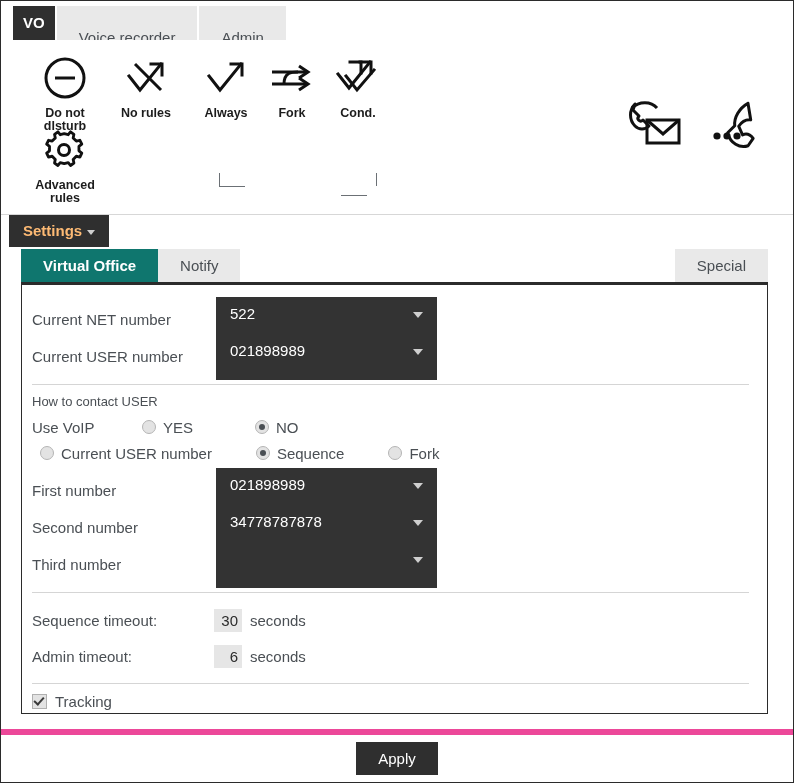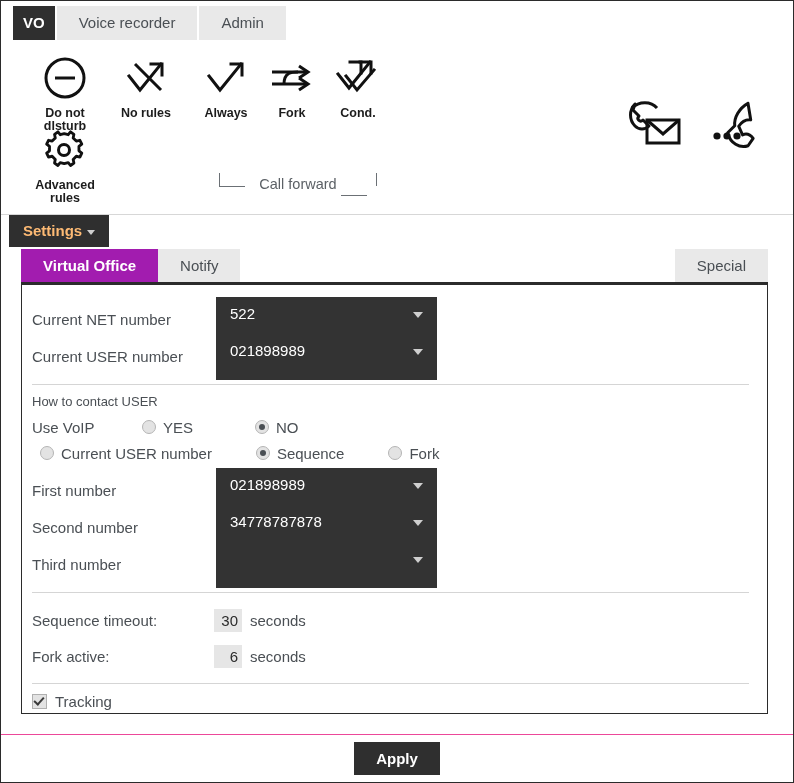--- a/index.html
+++ b/index.html
@@ -32,21 +32,21 @@
   }
   .topbar-underline {
     position: absolute;
     left: 0; right: 0; top: 39px;
     height: 7px;
     background: #2f2f2f;
   }
   .ttab {
     height: 34px;
     line-height: 34px;
-    padding: 0 22px;
+    padding: 15px 22px;
     font-size: 15px;
     color: #4a4f54;
     background: #e9e9e9;
     margin-right: 2px;
     box-sizing: border-box;
     white-space: nowrap;
   }
   .ttab.active {
     background: #2f2f2f;
     color: #ffffff;
@@ -160,21 +160,21 @@
     line-height: 33px;
     padding: 0 22px;
     font-size: 15px;
     background: #e9e9e9;
     color: #4a4f54;
     box-sizing: border-box;
     white-space: nowrap;
     cursor: pointer;
   }
   .stab.active {
-    background: #a21caf;
+    background: #0f766e;
     color: #fff;
     font-weight: bold;
   }
   .stab.right {
     margin-left: auto;
   }
 
   
   .panel {
     position: relative;
@@ -318,26 +318,25 @@
     border: solid #3a3a3a;
     border-width: 0 2px 2px 0;
     transform: rotate(42deg);
   }
 
   
   .applybar {
     position: absolute;
     left: 0; right: 0; bottom: 0;
     height: 47px;
-    border-top: 1px solid #ec4899;
+    border-top: 6px solid #ec4899;
     background: #fff;
     display: flex;
     align-items: center;
     justify-content: center;
-    font-weight: bold;
   }
   .apply-btn {
     background: #2f2f2f;
     color: #fff;
     font-size: 15px;
     padding: 8px 22px;
     cursor: pointer;
   }
 </style>
 </head>
@@ -411,21 +410,20 @@
         </svg>
       </div>
       <div class="icon-label">Cond.</div>
     </div>
 
     <div class="cf-bracket">
       <div class="bl"></div>
         <div class="br"></div>
       <div class="hl"></div>
         <div class="hr"></div>
-      <div class="cf-label">Call forward</div>
     </div>
 
     <div class="icon-item" style="left:22px; top:84px;">
       <div class="icon-glyph">
         <svg width="48" height="46" viewBox="0 0 48 46">
           <g fill="none" stroke="#111" stroke-width="3" stroke-linejoin="round">
             <path d="M24 6
                      l4.2 1.1 2.4 -3.0 3.6 2.6 -0.8 3.8 3.3 3.3 3.8 -0.8 2.0 4.1 -3.0 2.4
                      0.0 4.6 3.0 2.4 -2.0 4.1 -3.8 -0.8 -3.3 3.3 0.8 3.8 -3.6 2.6 -2.4 -3.0
                      -4.2 1.1 -4.2 -1.1 -2.4 3.0 -3.6 -2.6 0.8 -3.8 -3.3 -3.3 -3.8 0.8
@@ -558,21 +556,21 @@
 
       <div class="hr"></div>
 
       <div class="timeout-row">
         <div class="timeout-label">Sequence timeout:</div>
         <div class="numbox">30</div>
         <div>seconds</div>
       </div>
 
       <div class="timeout-row">
-        <div class="timeout-label">Fork active:</div>
+        <div class="timeout-label">Admin timeout:</div>
         <div class="numbox">6</div>
         <div>seconds</div>
       </div>
 
       <div class="hr"></div>
 
       <div class="check-row">
         <span class="cbox on"></span>
         <span>Tracking</span>
       </div>

